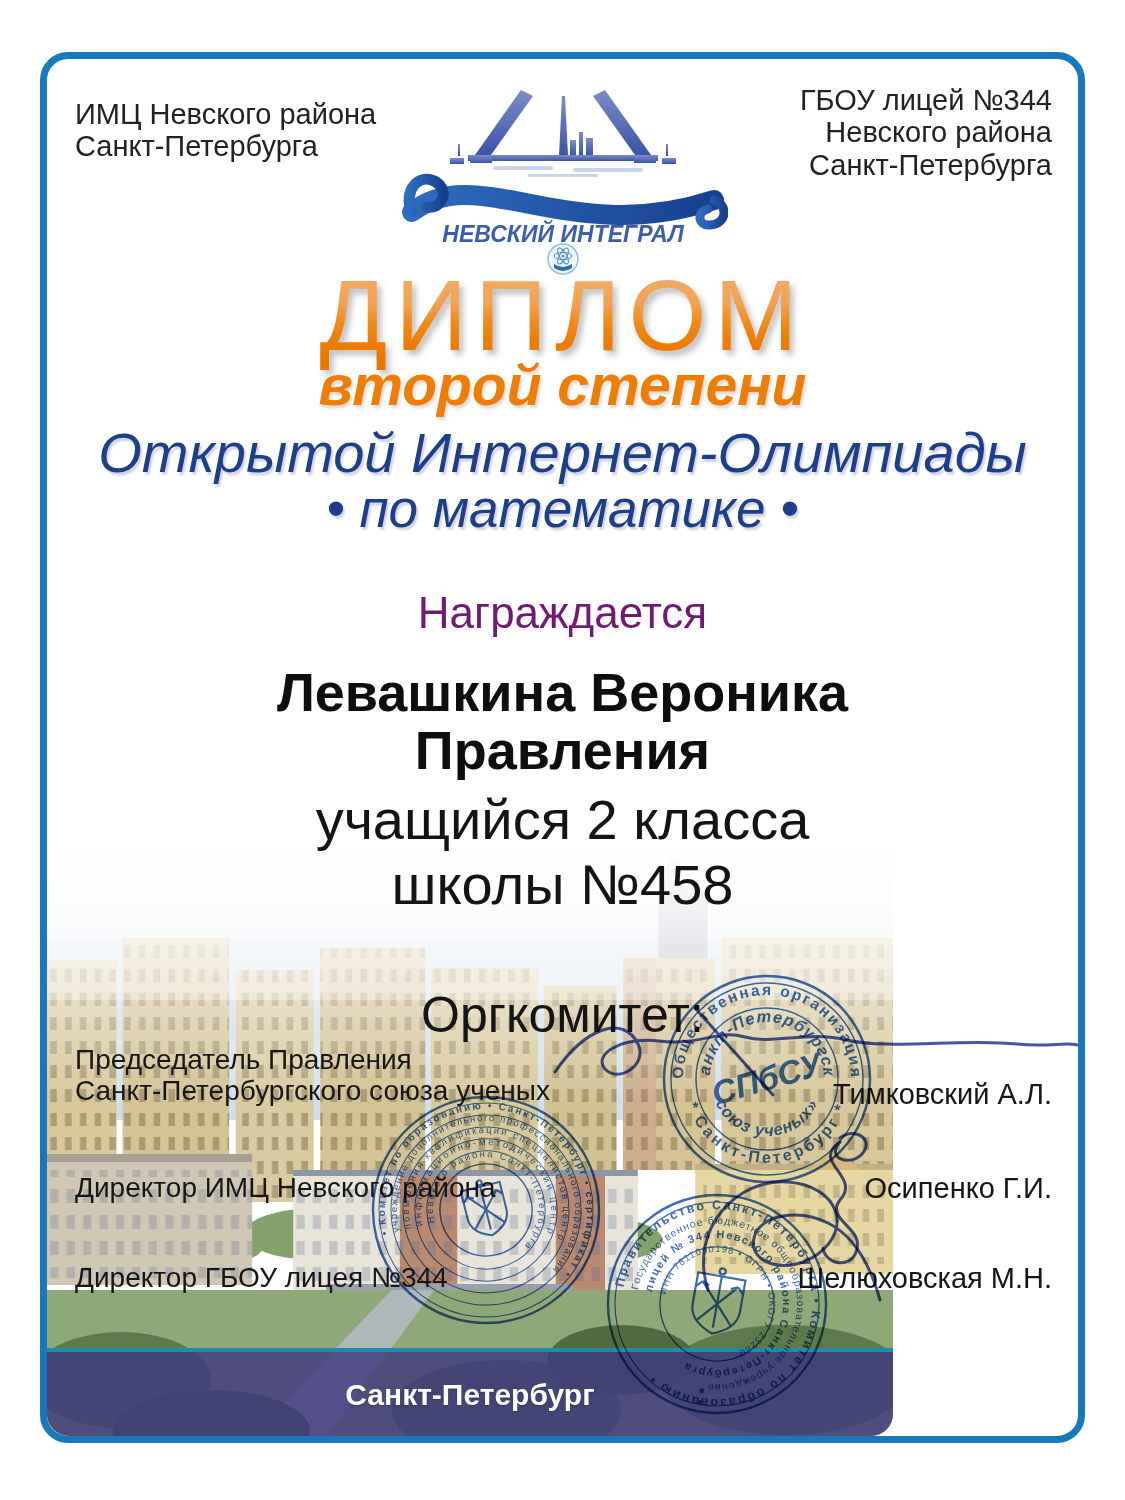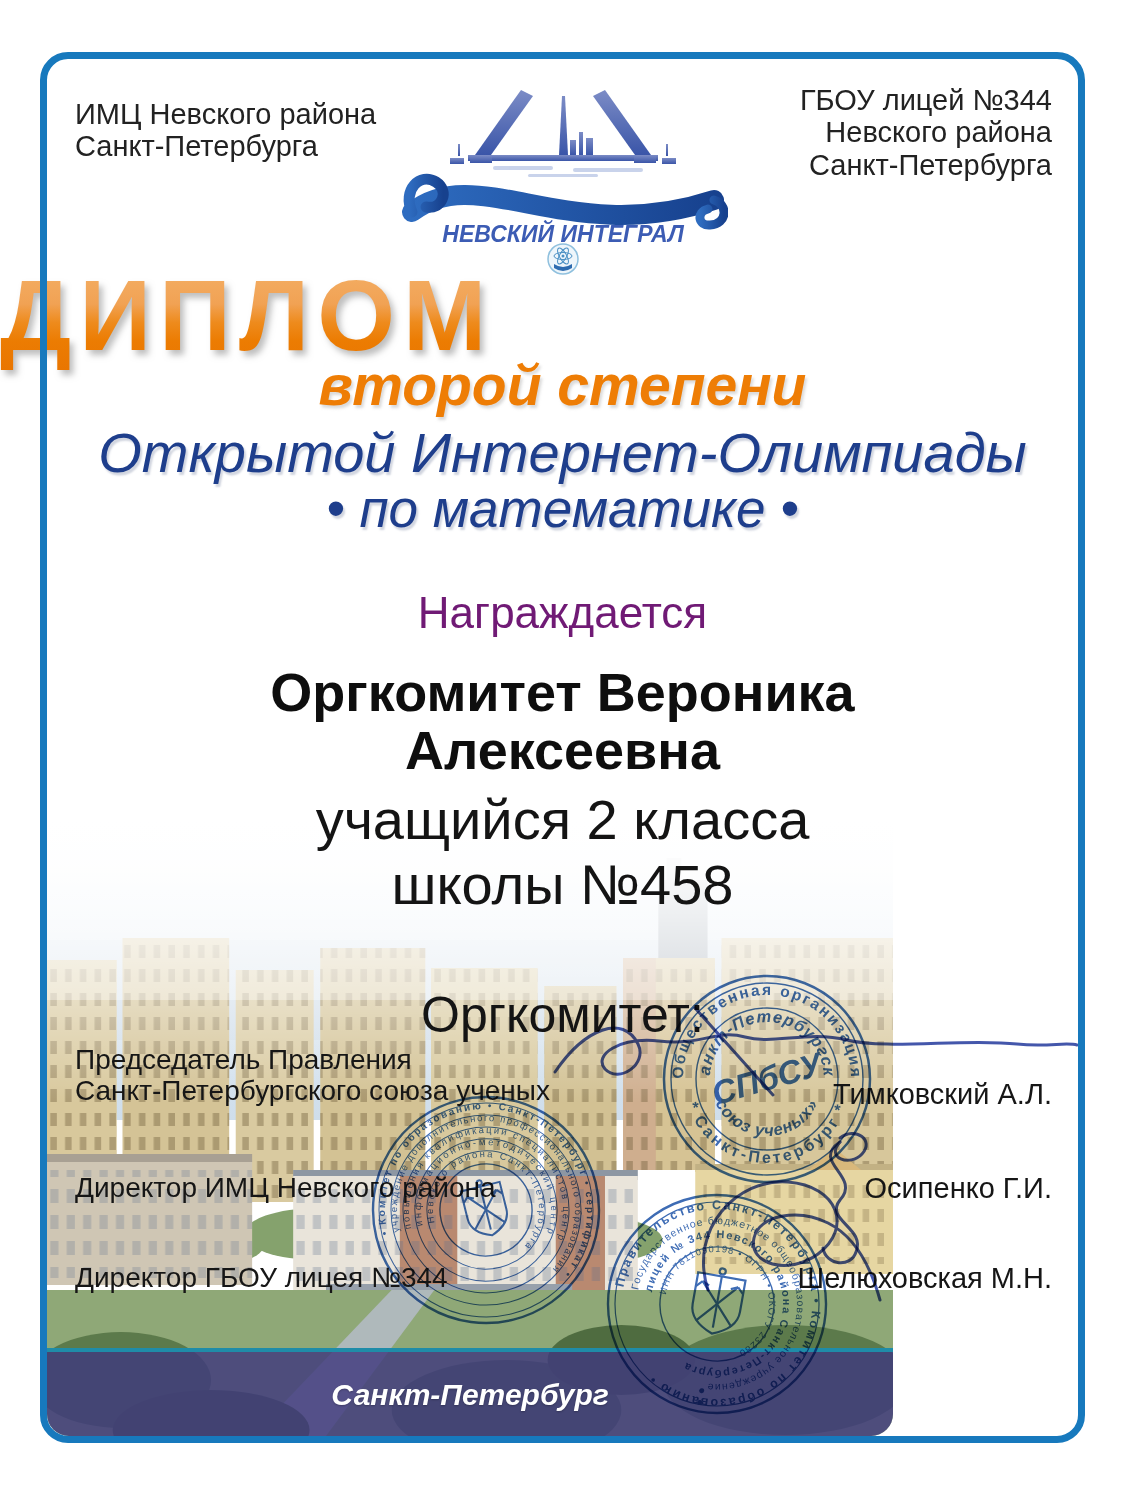--- a/index.html
+++ b/index.html
@@ -10,21 +10,21 @@
   
   .frame{position:absolute;left:40px;top:52px;width:1045px;height:1391px;border:7px solid #1779bd;border-radius:28px;box-sizing:border-box;z-index:8;pointer-events:none;}
 
   
   .hdr-left{position:absolute;left:75px;top:84px;font-size:29px;line-height:1.12;color:#222;z-index:3;}
   .hdr-left .blk2{margin-top:14px;}
   .hdr-right{position:absolute;right:73px;top:84px;font-size:29px;line-height:1.12;color:#222;text-align:right;z-index:3;}
   .logo{position:absolute;left:398px;top:60px;width:330px;height:218px;z-index:3;}
 
   
-  .t-diploma{position:absolute;left:0;right:0;top:258px;text-align:left;font-size:100px;font-weight:bold;letter-spacing:8px;z-index:3;
+  .t-diploma{position:absolute;left:0;right:0;top:258px;text-align:center;font-size:100px;font-weight:normal;letter-spacing:8px;z-index:3;
     background:linear-gradient(180deg,#f4b269 0%,#f1a254 40%,#ee8b1d 56%,#ec7c02 72%,#e97500 100%);
     -webkit-background-clip:text;background-clip:text;color:transparent;
     filter:drop-shadow(4px 5px 3px rgba(125,125,125,.5));}
   .t-degree{position:absolute;left:0;right:0;top:352px;text-align:center;font-size:57px;font-weight:bold;font-style:italic;color:#ee7d05;z-index:3;text-shadow:2px 3px 3px rgba(150,150,150,.35);}
   .t-olymp{position:absolute;left:0;right:0;top:420px;text-align:center;font-size:56px;font-style:italic;color:#1e3e8c;z-index:3;text-shadow:2px 3px 2px rgba(140,150,175,.4);}
   .t-subject{position:absolute;left:0;right:0;top:478px;text-align:center;font-size:53px;font-style:italic;color:#1e3e8c;z-index:3;text-shadow:2px 3px 2px rgba(140,150,175,.4);}
 
   
   .a-label{position:absolute;left:0;right:0;top:588px;text-align:center;font-size:44px;color:#701a75;z-index:3;}
   .a-name{position:absolute;left:0;right:0;top:664px;margin:auto;width:700px;text-align:center;font-size:54px;font-weight:bold;line-height:1.07;color:#0e0e0e;z-index:3;}
@@ -32,21 +32,21 @@
 
   
   .c-heading{position:absolute;left:0;right:0;top:968px;text-align:center;font-size:50px;color:#141414;z-index:3;margin-top:18px;}
   .c-pos{position:absolute;left:75px;font-size:28px;line-height:1.12;color:#161616;z-index:3;}
   .c-name{position:absolute;right:73px;font-size:29px;color:#161616;text-align:right;z-index:3;}
   .r1p{top:1044px;} .r1n{top:1078px;}
   .r2p{top:1172px;} .r2n{top:1172px;}
   .r3p{top:1262px;} .r3n{top:1262px;}
 
   
-  .photo{position:absolute;left:47px;top:820px;width:846px;height:616px;border-radius:0 0 22px 22px;overflow:hidden;z-index:1;font-style:italic;}
+  .photo{position:absolute;left:47px;top:820px;width:846px;height:616px;border-radius:0 0 22px 22px;overflow:hidden;z-index:1;}
   .photo svg{width:100%;height:100%;display:block;}
   .photo .fade{position:absolute;left:0;top:0;width:100%;height:46%;background:linear-gradient(to bottom,#ffffff 0%,rgba(255,255,255,.92) 18%,rgba(255,255,255,0) 100%);}
   .band{position:absolute;left:0;bottom:0;width:100%;height:88px;background:rgba(64,57,126,.82);border-top:4px solid #1f8ca8;box-sizing:border-box;display:flex;flex-direction:column;align-items:center;justify-content:center;}
   .band .t{color:#ffffff;font-weight:bold;font-size:30px;line-height:1.3;text-shadow:0 1px 2px rgba(0,0,0,.25);}
 
   
   .stamp{position:absolute;z-index:4;mix-blend-mode:multiply;opacity:.92;}
   .s1{left:658px;top:970px;}
   .s2{left:366px;top:1090px;transform:rotate(-14deg);}
   .s3{left:601px;top:1188px;transform:rotate(10deg);}
@@ -190,21 +190,21 @@
       <path d="M156,204 q9,6 18,0 l0,4 q-9,6 -18,0 z" fill="#2e6cb0"></path>
     </g>
   </svg>
 
   <div class="t-diploma">ДИПЛОМ</div>
   <div class="t-degree">второй степени</div>
   <div class="t-olymp">Открытой Интернет-Олимпиады</div>
   <div class="t-subject">• по математике •</div>
 
   <div class="a-label">Награждается</div>
-  <div class="a-name">Оргкомитет Вероника Алексеевна</div>
+  <div class="a-name">Левашкина Вероника Правления</div>
   <div class="a-details pre">учащийся 2 класса
 школы №458</div>
 
   <div class="c-heading">Оргкомитет:</div>
   <div class="c-pos r1p pre">Председатель Правления
 Санкт-Петербургского союза ученых</div>
   <div class="c-name r1n">Тимковский А.Л.</div>
   <div class="c-pos r2p">Директор ИМЦ Невского района</div>
   <div class="c-name r2n">Осипенко Г.И.</div>
   <div class="c-pos r3p">Директор ГБОУ лицея №344</div>

